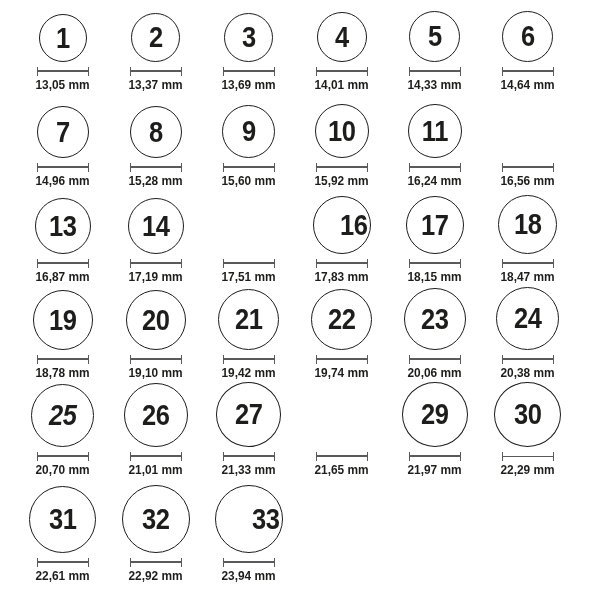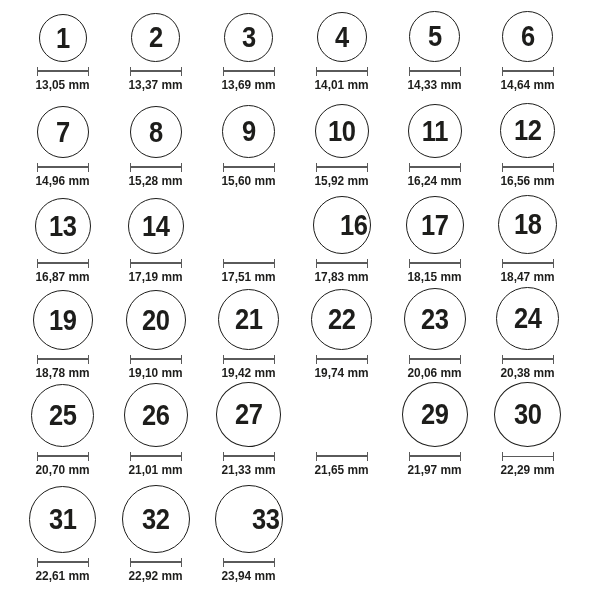--- a/index.html
+++ b/index.html
@@ -146,23 +146,20 @@
     <span class="mmlabel">15,92 mm</span>
   </div>
     <div class="cell" style="height: 96px;">
     <div class="circle" style="width: 54px; height: 54px;">
       <span class="num">11</span>
     </div>
     <div class="mline"></div>
     <span class="mmlabel">16,24 mm</span>
   </div>
     <div class="cell" style="height: 96px;">
-    <div class="circle" style="width: 55px; height: 55px;">
-      <span class="num">12</span>
-    </div>
     <div class="mline"></div>
     <span class="mmlabel">16,56 mm</span>
   </div>
     <div class="cell" style="height: 96px;">
     <div class="circle" style="width: 56px; height: 56px;">
       <span class="num">13</span>
     </div>
     <div class="mline"></div>
     <span class="mmlabel">16,87 mm</span>
   </div>
@@ -234,21 +231,21 @@
     <span class="mmlabel">20,06 mm</span>
   </div>
     <div class="cell" style="height: 96px;">
     <div class="circle" style="width: 63px; height: 63px;">
       <span class="num">24</span>
     </div>
     <div class="mline"></div>
     <span class="mmlabel">20,38 mm</span>
   </div>
     <div class="cell" style="height: 97px;">
-    <div class="circle" style="width: 63px; height: 63px;">
+    <div class="circle" style="width: 63px; height: 63px; font-style: italic;">
       <span class="num">25</span>
     </div>
     <div class="mline"></div>
     <span class="mmlabel">20,70 mm</span>
   </div>
     <div class="cell" style="height: 97px;">
     <div class="circle" style="width: 64px; height: 64px;">
       <span class="num">26</span>
     </div>
     <div class="mline"></div>

